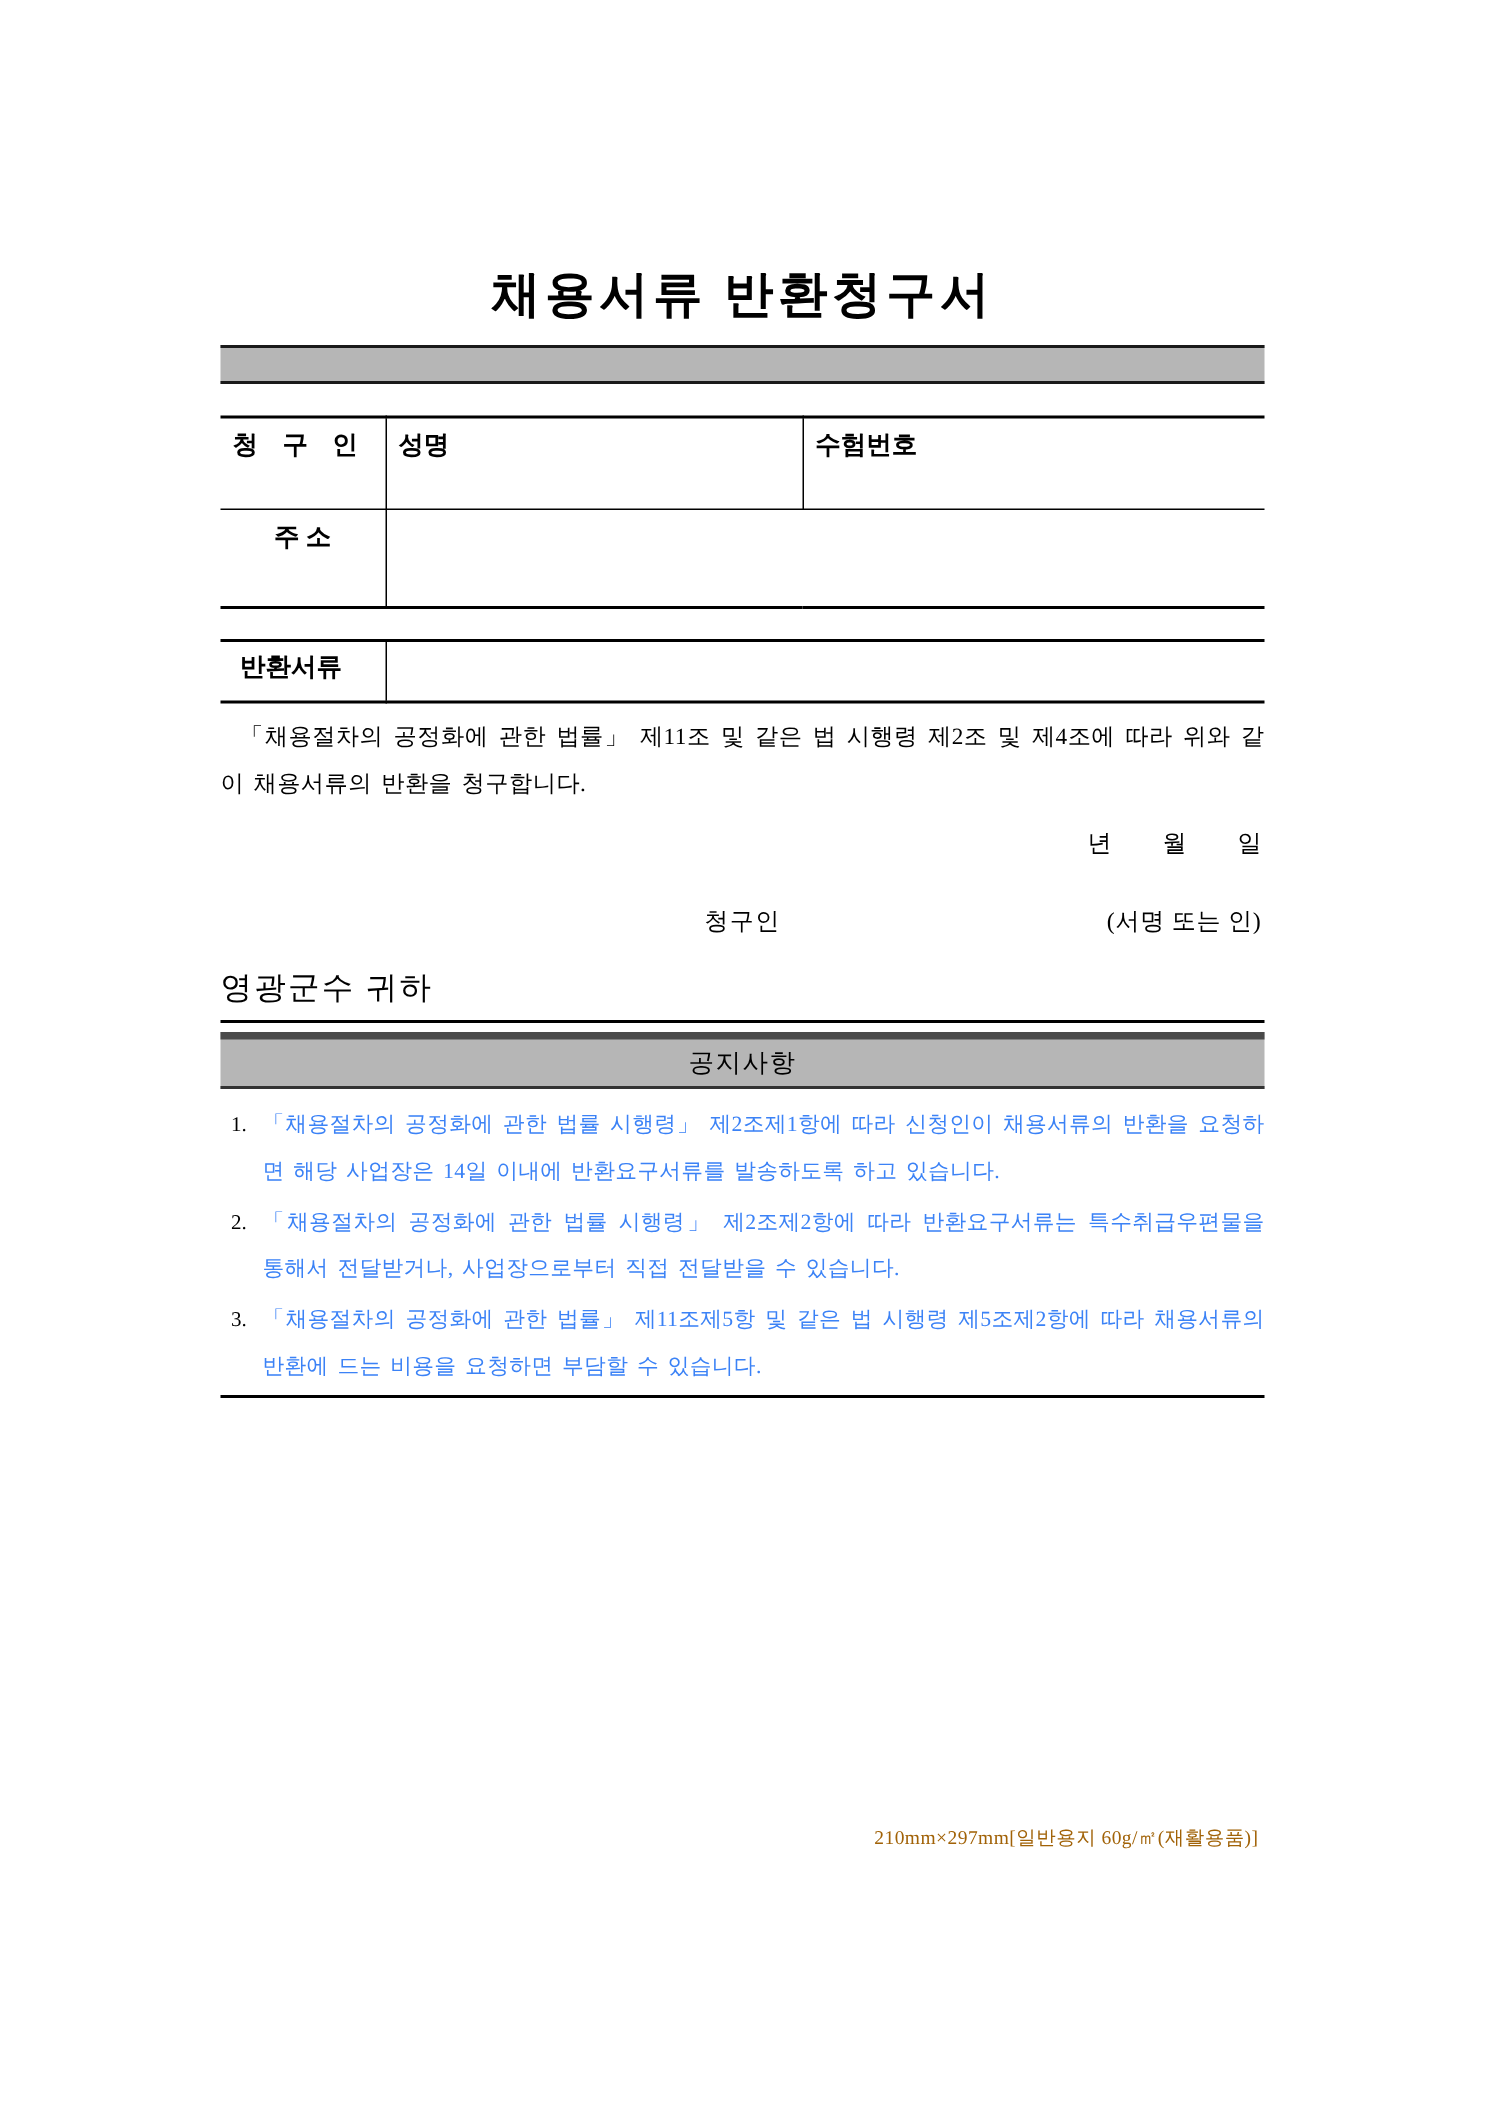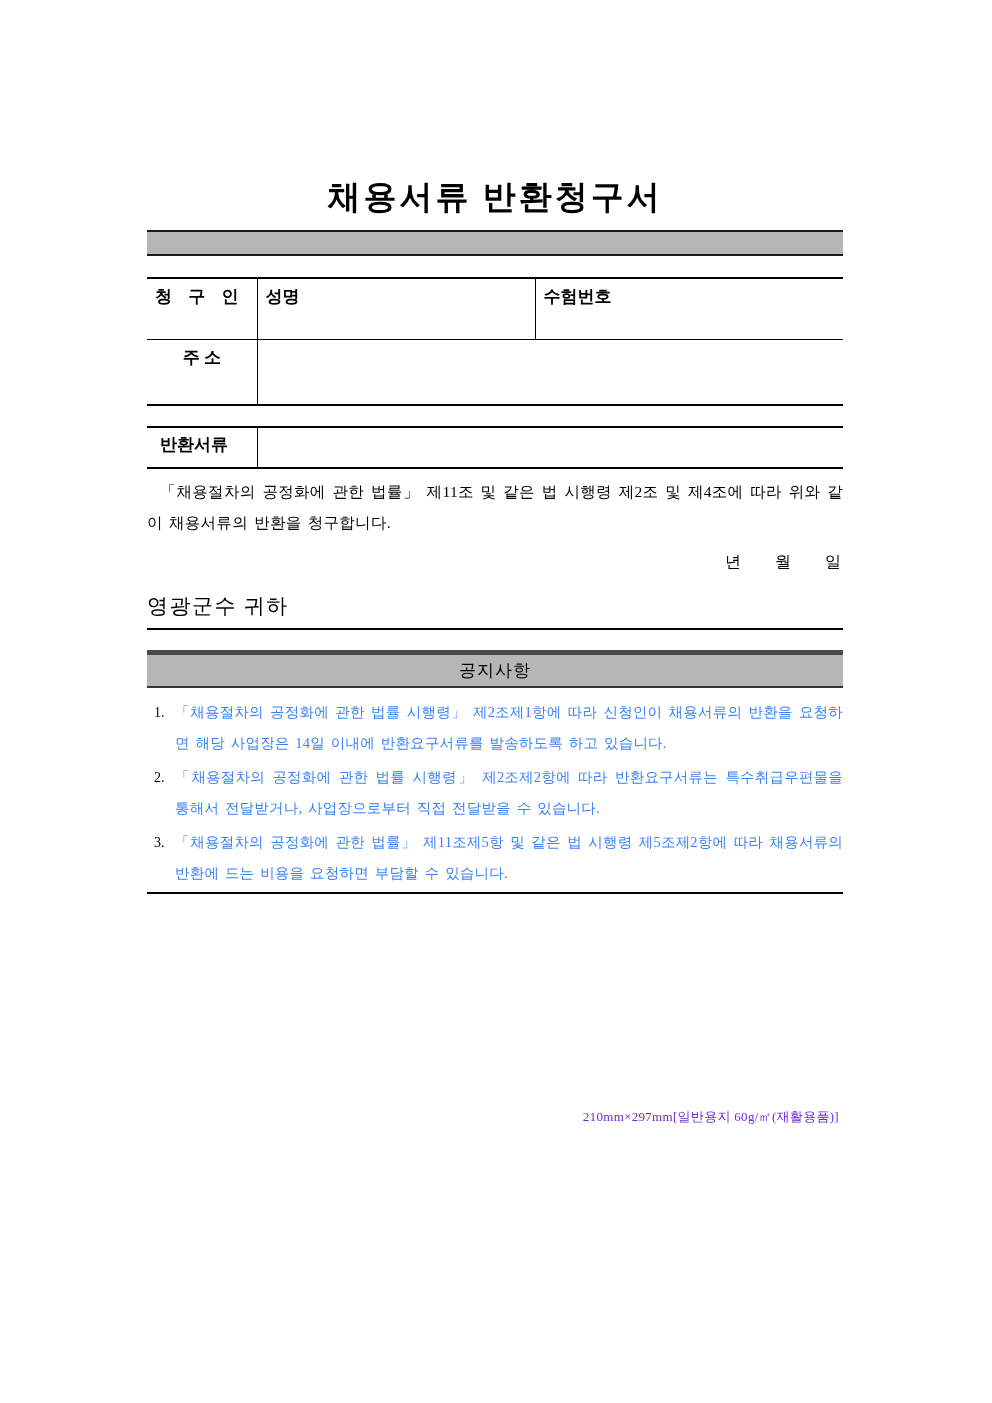--- a/index.html
+++ b/index.html
@@ -47,37 +47,37 @@
 
   .sig-row { margin-top:30px; position:relative; height:22px; font-size:16px; }
   .sig-center { position:absolute; left:0; right:0; text-align:center; letter-spacing:1px; }
   .sig-right { position:absolute; right:2px; letter-spacing:0.5px; }
 
   .recipient { margin-top:18px; font-size:21px; letter-spacing:1.5px; }
 
   .rule { margin-top:8px; border-top:2px solid #000; height:0; }
 
   .notice-bar {
-    margin-top:20px; border-top:5px solid #4a4a4a; border-bottom:2px solid #333;
+    margin-top:6px; border-top:5px solid #4a4a4a; border-bottom:2px solid #333;
     background:#b6b6b6; height:38px; text-align:center; font-size:17px;
     line-height:31px; letter-spacing:1px;
   }
 
   .notice-list { margin-top:9px; }
   .notice-item { display:flex; margin-bottom:3px; }
   .notice-num { flex:0 0 28px; width:28px; font-size:14px; line-height:31px; padding-left:7px; }
   .notice-text {
     flex:1; font-size:14.5px; line-height:31px; text-align:justify;
     word-break:break-all; letter-spacing:0.2px; word-spacing:2px; color:#3b82f6;
   }
 
   .bottom-rule { border-top:2px solid #000; height:0; }
 
   .paper-footer {
-    position:absolute; right:4px; top:1108px; font-size:13px; color:#6d28d9;
+    position:absolute; right:4px; top:1216px; font-size:13px; color:#a16207;
     letter-spacing:0.3px;
   }
 </style>
 </head>
 <body>
 
 <div class="page">
   <div class="content">
 
     <div class="title">채용서류 반환청구서</div>
@@ -112,20 +112,24 @@
       </table>
 
     <div class="declaration">「채용절차의 공정화에 관한 법률」 제11조 및 같은 법 시행령 제2조 및 제4조에 따라 위와 같이 채용서류의 반환을 청구합니다.</div>
 
     <div class="date-line">
       <span>년</span>
       <span>월</span>
       <span>일</span>
     </div>
 
+    <div class="sig-row">
+      <span class="sig-center">청구인</span>
+      <span class="sig-right">(서명 또는 인)</span>
+    </div>
 
     <div class="recipient">영광군수 귀하</div>
 
     <div class="rule"></div>
 
     <div class="notice-bar">공지사항</div>
 
     <div class="notice-list">
       <div class="notice-item">
         <div class="notice-num">1.</div>

